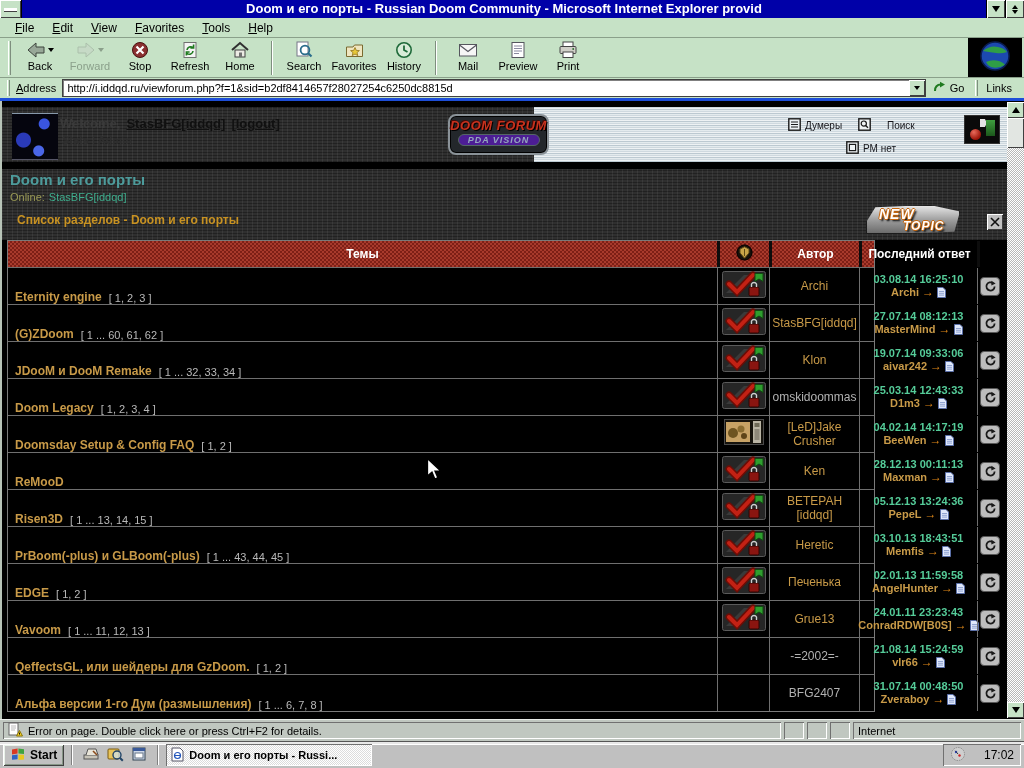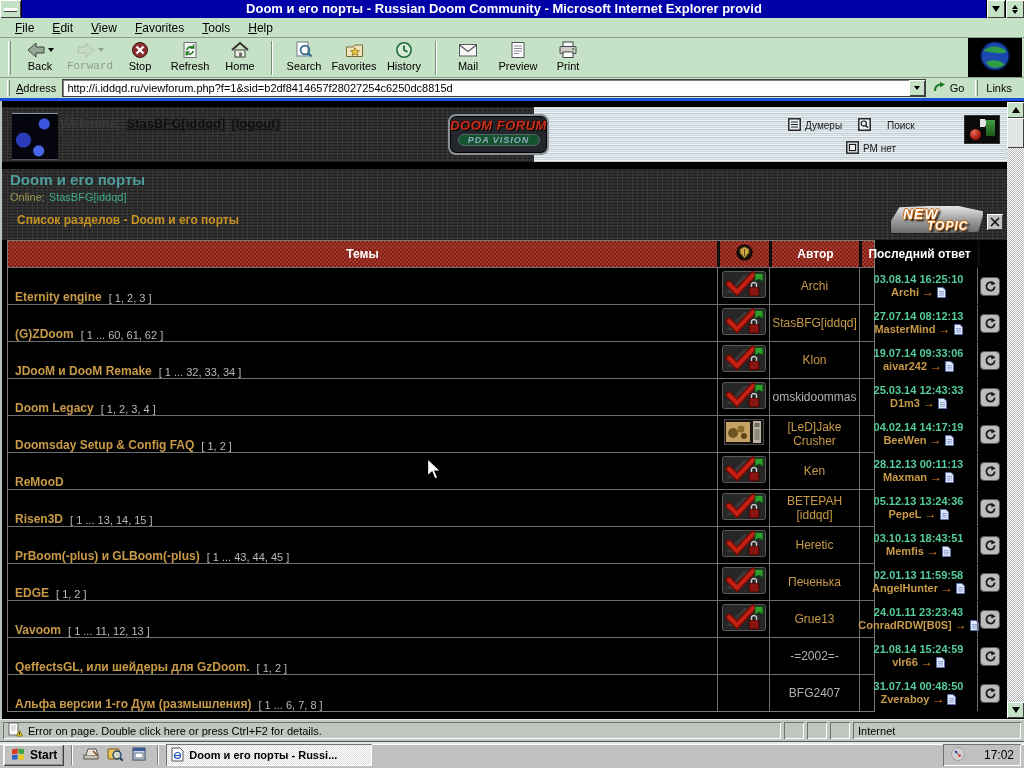--- a/index.html
+++ b/index.html
@@ -22,21 +22,21 @@
 
   
   #menubar { position:absolute; top:18px; left:0; width:1024px; height:20px; background:#c6e2c6; display:flex; align-items:center; padding-left:6px; border-bottom:1px solid #8aa08a; }
   .menu-item { font-size:12px; color:#000; padding:0 9px; }
 
   
   #toolbar { position:absolute; top:38px; left:0; width:1024px; height:40px; background:#c6e2c6; display:flex; align-items:flex-start; padding:1px 0 0 8px; border-bottom:1px solid #8aa08a; }
   .tb-grip { width:3px; height:34px; margin:2px 4px 0 0; border-left:1px solid #fff; border-right:1px solid #7e8e7e; }
   .tb-btn { width:50px; height:37px; background:none; border:none; display:flex; flex-direction:column; align-items:center; font-family:inherit; font-size:11px; color:#000; padding-top:1px; }
   .tb-btn .tb-icon { height:20px; display:flex; align-items:center; gap:2px; }
-  .tb-btn.disabled { color:#8ba08b;font-family:Liberation Mono, monospace; }
+  .tb-btn.disabled { color:#8ba08b; }
   .tb-btn.disabled svg { opacity:0.45; }
   .tb-drop { width:0; height:0; border-left:3px solid transparent; border-right:3px solid transparent; border-top:4px solid #000; }
   .tb-btn.disabled .tb-drop { border-top-color:#8ba08b; }
   .tb-sep { width:2px; height:34px; margin:2px 6px 0 6px; border-left:1px solid #7e8e7e; border-right:1px solid #fff; }
   .globe-box { position:absolute; right:2px; top:0; width:54px; height:39px; background:#000; display:flex; align-items:center; justify-content:center; }
 
   
   #addressbar { position:absolute; top:78px; left:0; width:1024px; height:23px; background:#c6e2c6; display:flex; align-items:center; padding:0 3px; border-bottom:3px solid #1d4ed8; }
   .addr-grip { width:3px; height:16px; margin:0 4px; border-left:1px solid #fff; border-right:1px solid #7e8e7e; }
   .addr-label { font-size:11px; margin:0 6px 0 2px; color:#000; }
@@ -60,40 +60,40 @@
     background: radial-gradient(circle at 70% 22%, #3a55e0 0 5px, transparent 6px),
                 radial-gradient(circle at 25% 58%, #2a3ab8 0 7px, transparent 8px),
                 radial-gradient(circle at 58% 82%, #4a66e8 0 5px, transparent 6px),
                 #05050e; }
   .welcome { position:absolute; left:58px; top:15px; font-size:13px; font-weight:bold; color:#3a3a3a; white-space:nowrap; }
   .welcome a { color:#101010; text-decoration:underline; margin-left:6px; }
   .subline { position:absolute; left:60px; top:33px; font-size:11px; font-weight:bold; color:#2e2e2e; }
 
   .badge { position:absolute; left:446px; top:13px; width:101px; height:41px; background:#23272b; border:2px solid #8a9298; border-radius:8px; box-shadow:inset 0 0 0 1px #000; text-align:center; }
   .badge-line1 { font-size:13px; font-weight:bold; font-style:italic; color:#c8321e; letter-spacing:0.5px; margin-top:2px; text-transform:uppercase; text-shadow:1px 1px 0 #000, -1px -1px 0 #4a0a05; white-space:nowrap; }
-  .badge-line2 { margin:1px auto 0; width:82px; font-size:9px; font-weight:bold; font-style:italic; color:#93a7bd; background:#14532d; border:1px solid #566; border-radius:7px; letter-spacing:1px; text-transform:uppercase; }
+  .badge-line2 { margin:1px auto 0; width:82px; font-size:9px; font-weight:bold; font-style:italic; color:#93a7bd; background:#4c1d95; border:1px solid #566; border-radius:7px; letter-spacing:1px; text-transform:uppercase; }
 
   .hdr-link { position:absolute; display:flex; align-items:center; gap:4px; font-size:10px; color:#15151a; white-space:nowrap; }
   .hdr-link-0 { left:786px; top:17px; }
   .hdr-link-1 { left:856px; top:17px;gap:16px; }
   .hdr-link-2 { left:844px; top:40px; }
 
   .avatar { position:absolute; left:962px; top:14px; width:36px; height:29px; background:#0a0a0a; border:1px solid #333; overflow:hidden; }
   .av-green { position:absolute; right:4px; top:4px; width:9px; height:16px; background:linear-gradient(180deg,#3f9e3f,#1c581c); }
   .av-red { position:absolute; left:5px; bottom:3px; width:11px; height:11px; border-radius:50%; background:radial-gradient(circle at 35% 30%, #e86a5a, #9c1408 70%); }
   .av-dash { position:absolute; left:15px; top:3px; width:7px; height:8px; background:#e4e4e4; clip-path:polygon(0 0,70% 0,100% 50%,70% 100%,0 100%); }
 
   #section { position:absolute; left:0; top:68px; width:1007px; height:71px; }
   .forum-title { position:absolute; left:8px; top:2px; font-size:15px; font-weight:bold; color:var(--c-forum-title,#4d9b9b); }
   .online-line { position:absolute; left:8px; top:22px; font-size:11px; }
   .online-label { color:#9a9a55; }
   .online-user { color:#3fae8e; margin-left:4px; }
   .breadcrumb { position:absolute; left:15px; top:44px; font-size:12px; font-weight:bold; color:var(--c-breadcrumb,#c89222); }
 
-  .newtopic { position:absolute; left:888px; top:36px; width:94px; height:29px; background:linear-gradient(180deg,#e6e6e6 0%,#9a9a9a 55%,#6c6c6c 100%); border:1px solid #1c1c1c; clip-path:polygon(0 60%,10% 8%,68% 0,100% 22%,94% 92%,28% 100%,0 100%); }
+  .newtopic { position:absolute; left:864px; top:36px; width:94px; height:29px; background:linear-gradient(180deg,#e6e6e6 0%,#9a9a9a 55%,#6c6c6c 100%); border:1px solid #1c1c1c; clip-path:polygon(0 60%,10% 8%,68% 0,100% 22%,94% 92%,28% 100%,0 100%); }
   .nt1 { position:absolute; left:12px; top:0px; font-size:14px; font-weight:bold; font-style:italic; color:#fff; text-transform:uppercase; letter-spacing:1px;
          text-shadow:-1px 0 #c8680f,1px 0 #c8680f,0 -1px #c8680f,0 1px #c8680f,2px 2px 2px #000; }
   .nt2 { position:absolute; left:36px; top:13px; font-size:12px; font-weight:bold; font-style:italic; color:#fff; text-transform:uppercase; letter-spacing:1px;
          text-shadow:-1px 0 #c8680f,1px 0 #c8680f,0 -1px #c8680f,0 1px #c8680f,2px 2px 2px #000; }
   .close-box { position:absolute; left:985px; top:45px; width:16px; height:16px; background:#c0c0c0; display:flex; align-items:center; justify-content:center; }
 
   
   #ftable { position:absolute; left:5px; top:139px; width:868px; border:1px solid #7a7a7a; }
   .reddither { background-color:#a83a2c;
     background-image:linear-gradient(45deg,#7d1f16 25%,transparent 25%,transparent 75%,#7d1f16 75%),

